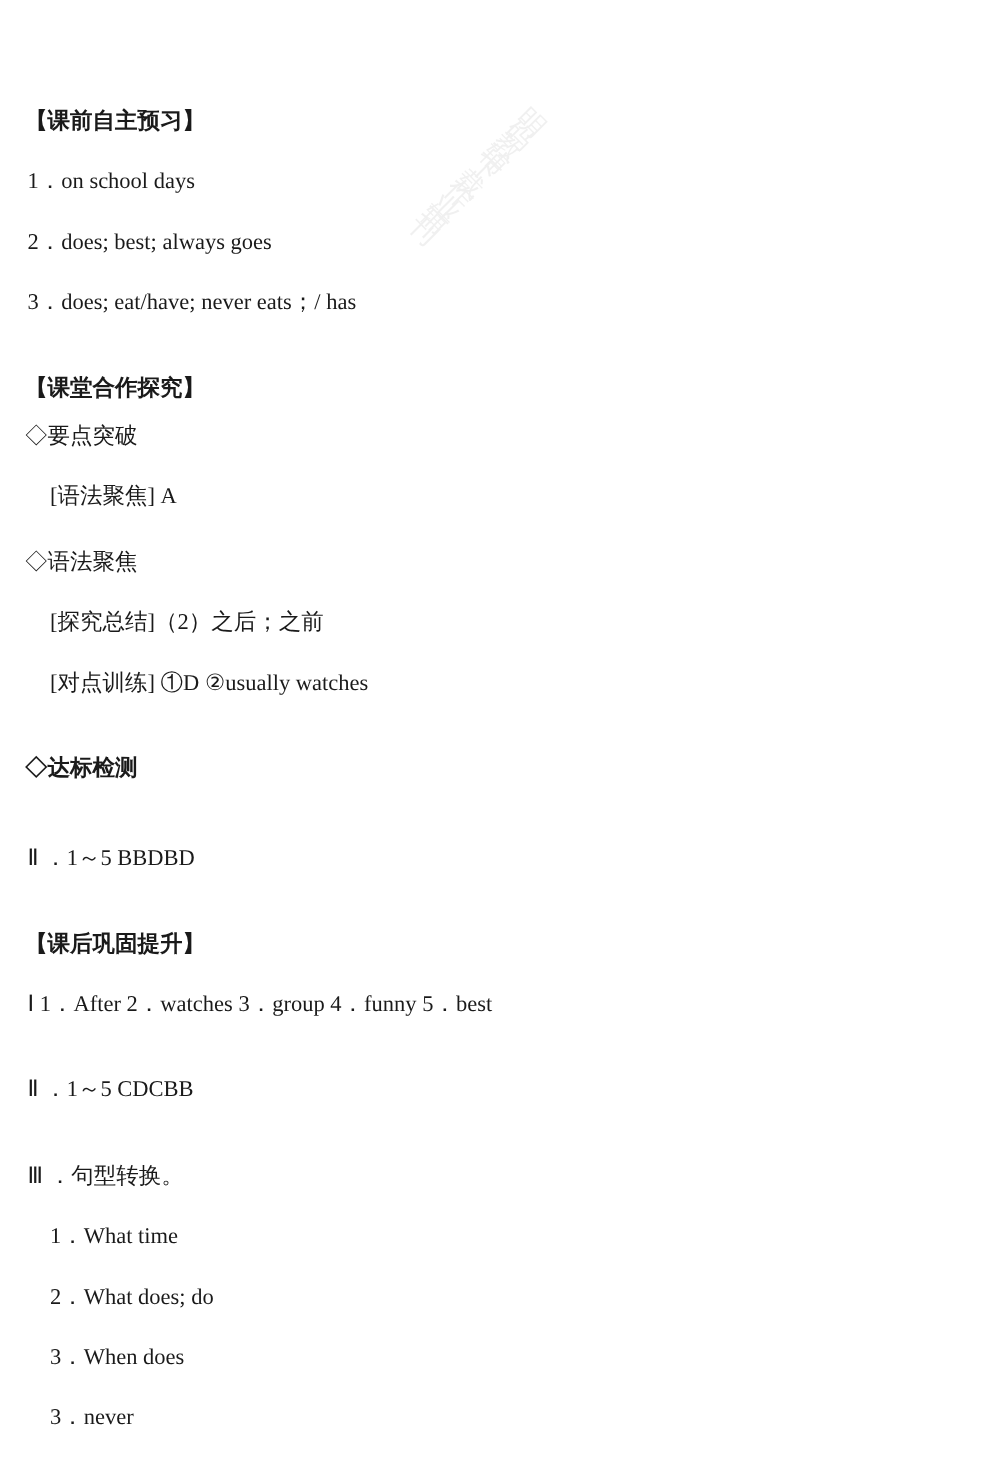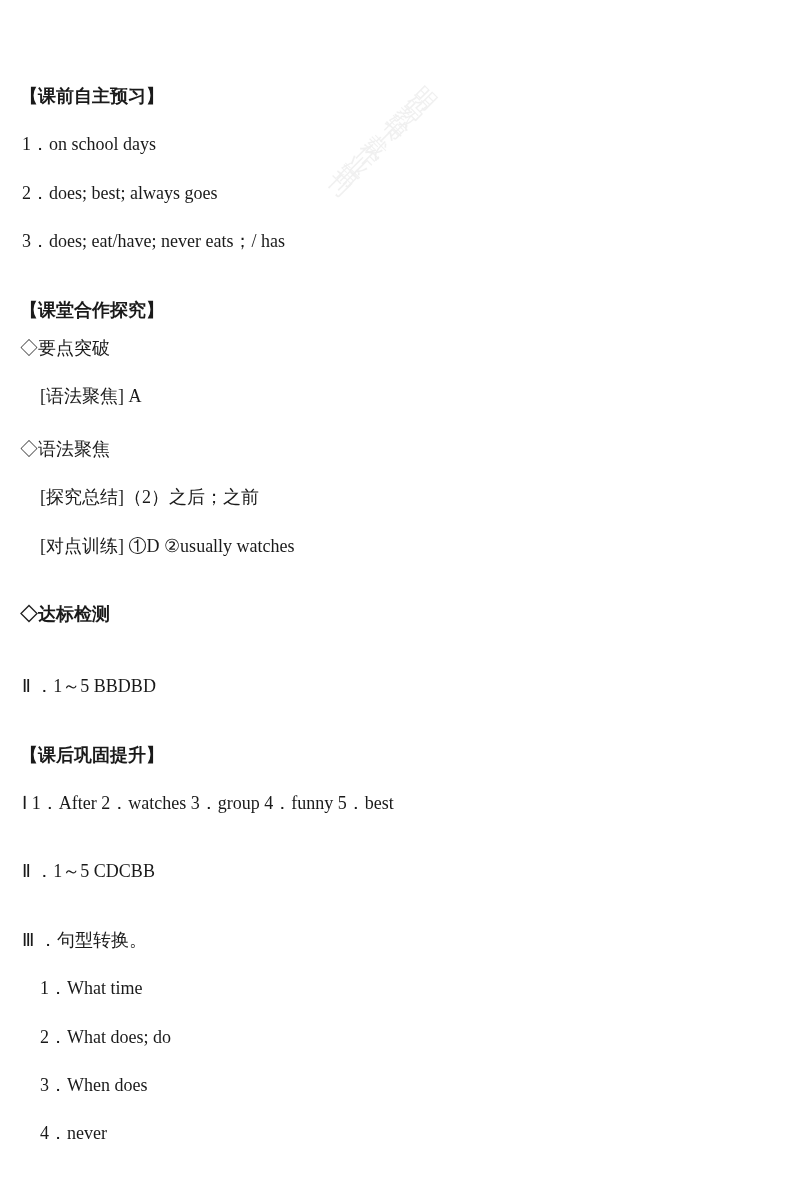--- a/index.html
+++ b/index.html
@@ -132,21 +132,21 @@
 
     <div class="blank-line"></div>
 
     <div class="item">
       <span>Ⅲ</span>
       <span>．句型转换。</span>
     </div>
     <div class="item indent">1．What time</div>
     <div class="item indent">2．What does; do</div>
     <div class="item indent">3．When does</div>
-    <div class="item indent">4．never</div>
+    <div class="item indent">3．never</div>
 
     <div class="blank-line"></div>
 
     <div class="item">
       <span>Ⅳ</span>
       <span>．1～5  DEBFA</span>
     </div>
 
   </div>
 

